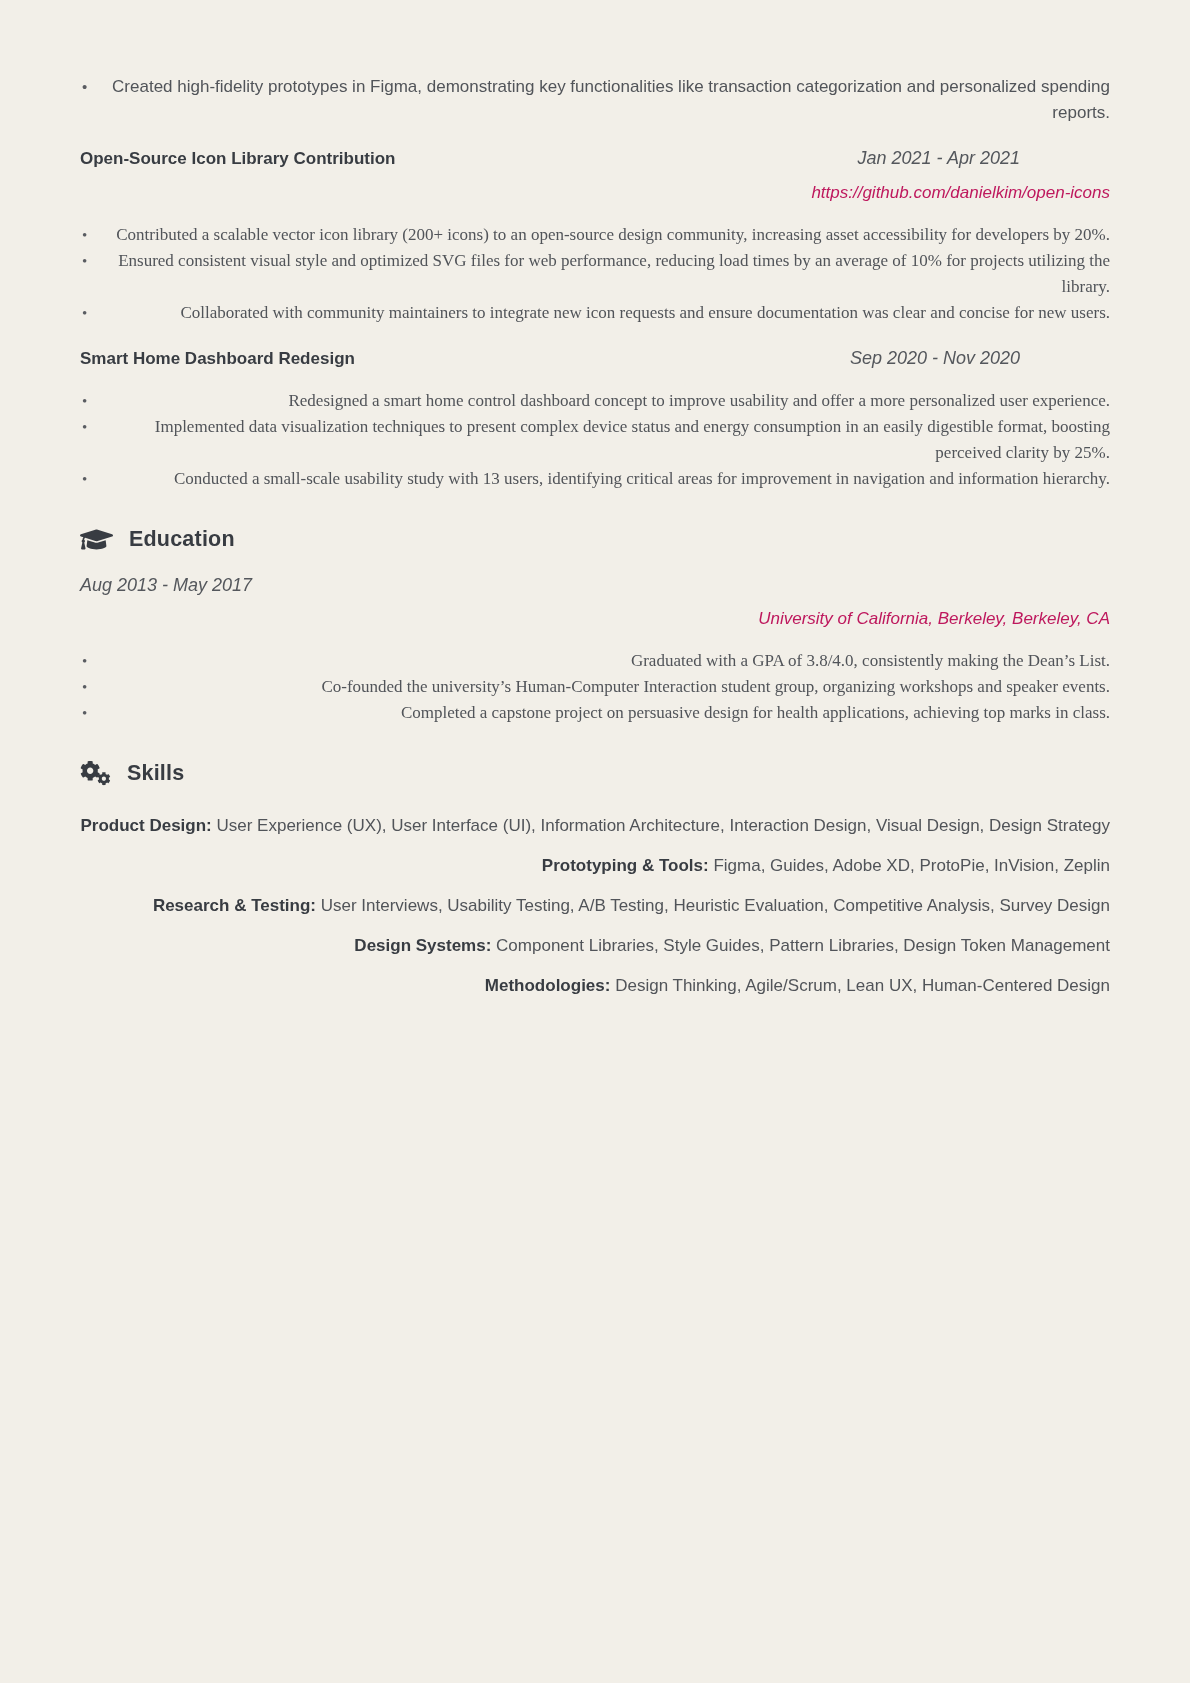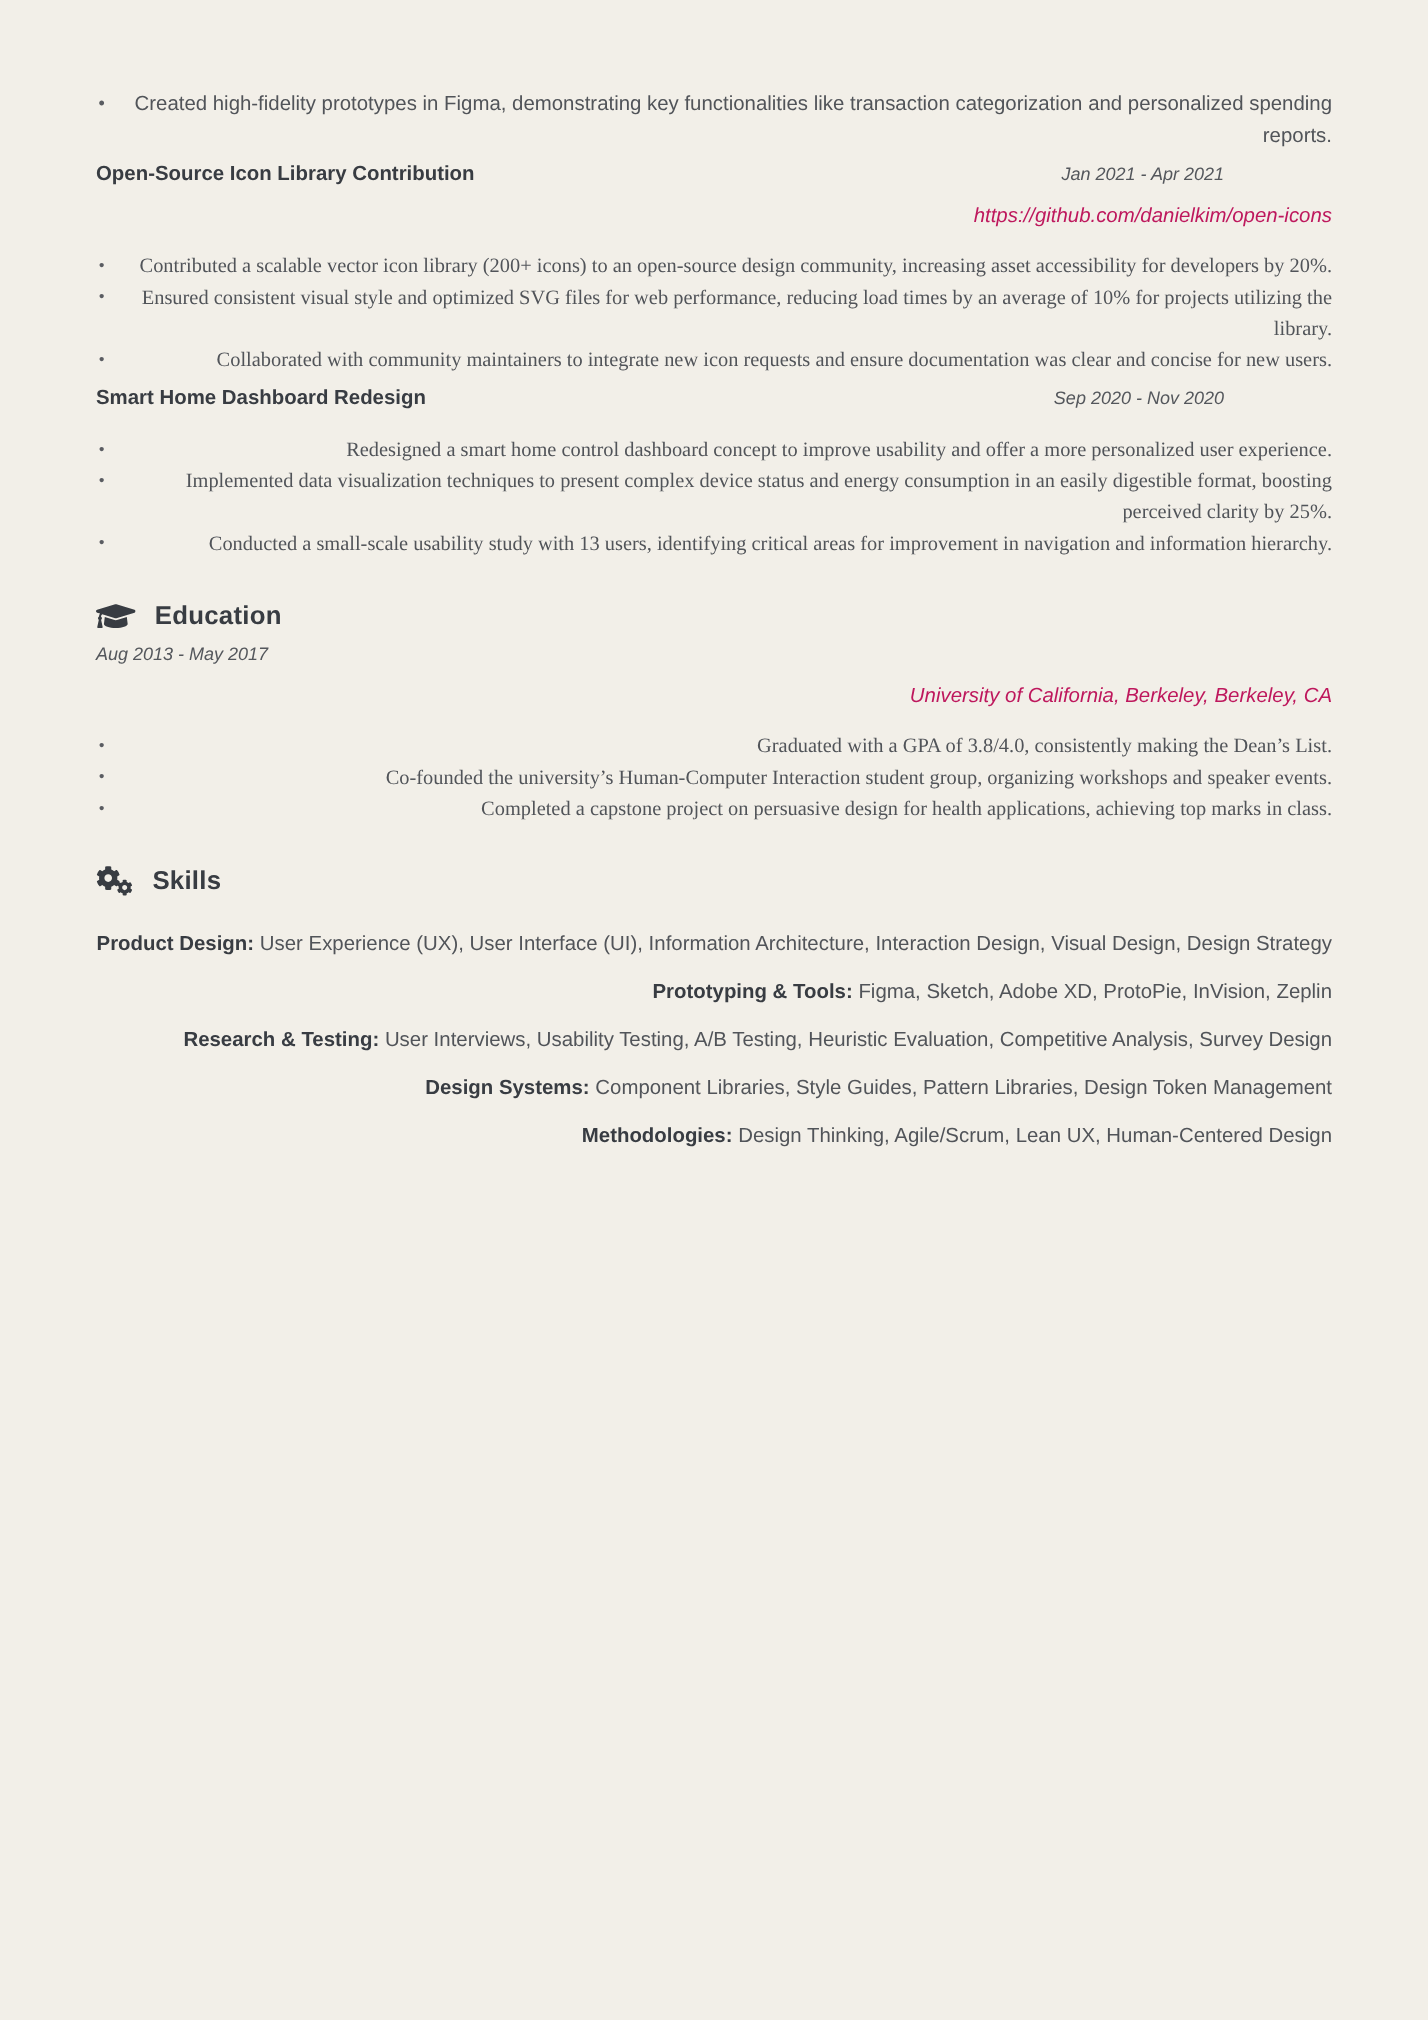--- a/index.html
+++ b/index.html
@@ -34,30 +34,30 @@
     left: 2px;
     top: 0;
     color: #5a5c61;
     font-size: 15px;
   }
 
   .entry-header {
     display: flex;
     justify-content: space-between;
     align-items: baseline;
-    margin-top: 6px;
+    margin-top: 19px;
   }
   .entry-title {
     font-size: 17px;
     font-weight: 700;
     color: #383c42;
     line-height: 26px;
   }
   .date {
-    font-size: 15px;
+    font-size: 18px;
     font-style: italic;
     font-weight: 400;
     color: #54575c;
     margin-right: 90px;
     white-space: nowrap;
   }
   .subtitle {
     font-style: italic;
     color: #be185d;
     margin-top: 8px;
@@ -141,21 +141,21 @@
       <g fill="#383c42">
         <path transform="scale(0.82)" d="M487.4 315.7l-42.6-24.6c4.3-23.2 4.3-47 0-70.2l42.6-24.6c4.9-2.8 7.1-8.6 5.5-14-11.1-35.6-30-67.8-54.7-94.6-3.8-4.1-10-5.1-14.8-2.3L380.8 110c-17.9-15.4-38.5-27.3-60.8-35.1V25.8c0-5.6-3.9-10.5-9.4-11.7-36.7-8.2-74.3-7.8-109.2 0-5.5 1.2-9.4 6.1-9.4 11.7V75c-22.2 7.9-42.8 19.8-60.8 35.1L88.7 85.5c-4.9-2.8-11-1.9-14.8 2.3-24.7 26.7-43.6 58.9-54.7 94.6-1.7 5.4.6 11.2 5.5 14L67.3 221c-4.3 23.2-4.3 47 0 70.2l-42.6 24.6c-4.9 2.8-7.1 8.6-5.5 14 11.1 35.6 30 67.8 54.7 94.6 3.8 4.1 10 5.1 14.8 2.3l42.6-24.6c17.9 15.4 38.5 27.3 60.8 35.1v49.2c0 5.6 3.9 10.5 9.4 11.7 36.7 8.2 74.3 7.8 109.2 0 5.5-1.2 9.4-6.1 9.4-11.7v-49.2c22.2-7.9 42.8-19.8 60.8-35.1l42.6 24.6c4.9 2.8 11 1.9 14.8-2.3 24.7-26.7 43.6-58.9 54.7-94.6 1.5-5.5-.7-11.3-5.6-14.1zM256 336c-44.1 0-80-35.9-80-80s35.9-80 80-80 80 35.9 80 80-35.9 80-80 80z"></path>
         <path transform="translate(355,235) scale(0.54)" d="M487.4 315.7l-42.6-24.6c4.3-23.2 4.3-47 0-70.2l42.6-24.6c4.9-2.8 7.1-8.6 5.5-14-11.1-35.6-30-67.8-54.7-94.6-3.8-4.1-10-5.1-14.8-2.3L380.8 110c-17.9-15.4-38.5-27.3-60.8-35.1V25.8c0-5.6-3.9-10.5-9.4-11.7-36.7-8.2-74.3-7.8-109.2 0-5.5 1.2-9.4 6.1-9.4 11.7V75c-22.2 7.9-42.8 19.8-60.8 35.1L88.7 85.5c-4.9-2.8-11-1.9-14.8 2.3-24.7 26.7-43.6 58.9-54.7 94.6-1.7 5.4.6 11.2 5.5 14L67.3 221c-4.3 23.2-4.3 47 0 70.2l-42.6 24.6c-4.9 2.8-7.1 8.6-5.5 14 11.1 35.6 30 67.8 54.7 94.6 3.8 4.1 10 5.1 14.8 2.3l42.6-24.6c17.9 15.4 38.5 27.3 60.8 35.1v49.2c0 5.6 3.9 10.5 9.4 11.7 36.7 8.2 74.3 7.8 109.2 0 5.5-1.2 9.4-6.1 9.4-11.7v-49.2c22.2-7.9 42.8-19.8 60.8-35.1l42.6 24.6c4.9 2.8 11 1.9 14.8-2.3 24.7-26.7 43.6-58.9 54.7-94.6 1.5-5.5-.7-11.3-5.6-14.1zM256 336c-44.1 0-80-35.9-80-80s35.9-80 80-80 80 35.9 80 80-35.9 80-80 80z"></path>
       </g>
     </svg>
     <h2>Skills</h2>
   </div>
 
   <p class="skills-group first"><span class="skills-label">Product Design:</span> <span>User Experience (UX), User Interface (UI), Information Architecture, Interaction Design, Visual Design, Design Strategy</span></p>
 
-  <p class="skills-group"><span class="skills-label">Prototyping &amp; Tools:</span> <span>Figma, Sketch, Adobe XD, ProtoPie, InVision, Zeplin</span></p>
+  <p class="skills-group"><span class="skills-label">Prototyping &amp; Tools:</span> <span>Figma, Guides, Adobe XD, ProtoPie, InVision, Zeplin</span></p>
 
   <p class="skills-group"><span class="skills-label">Research &amp; Testing:</span> <span>User Interviews, Usability Testing, A/B Testing, Heuristic Evaluation, Competitive Analysis, Survey Design</span></p>
 
   <p class="skills-group"><span class="skills-label">Design Systems:</span> <span>Component Libraries, Style Guides, Pattern Libraries, Design Token Management</span></p>
 
   <p class="skills-group"><span class="skills-label">Methodologies:</span> <span>Design Thinking, Agile/Scrum, Lean UX, Human-Centered Design</span></p>
 
 </div>
 
 </body></html>

